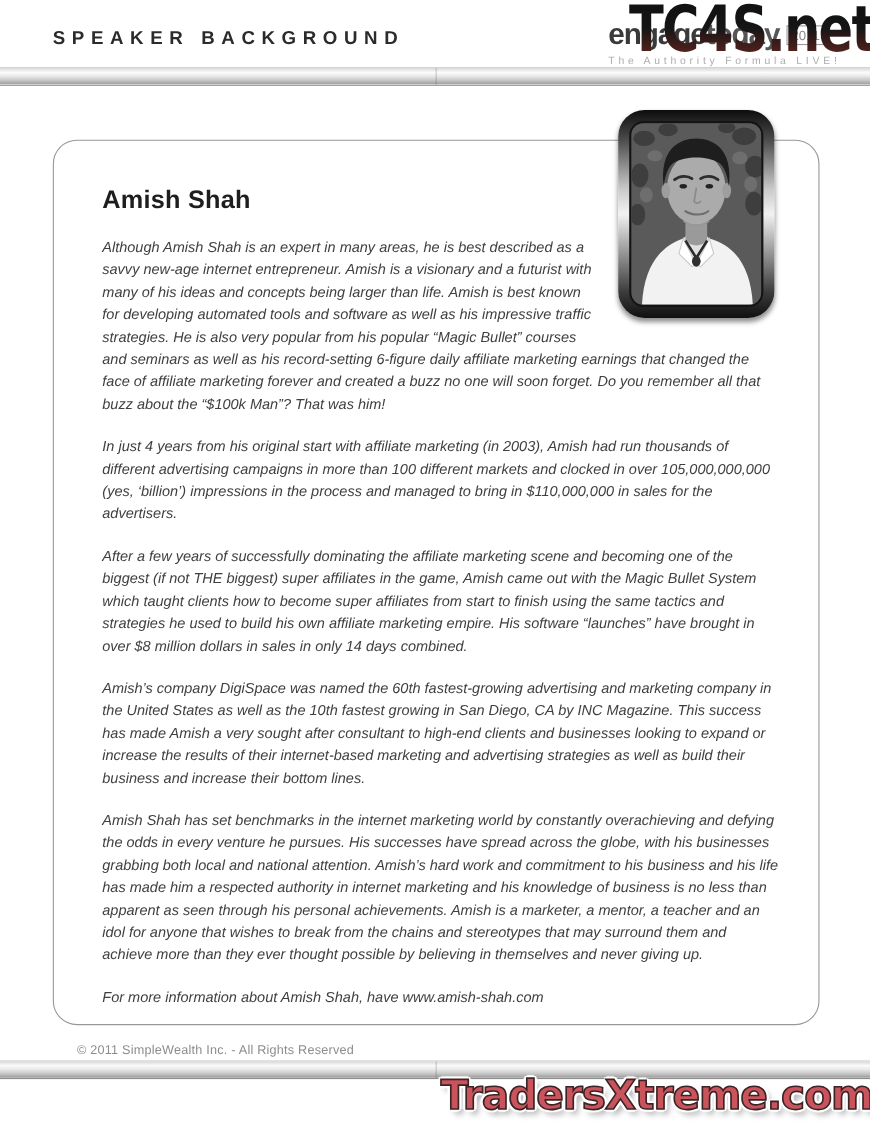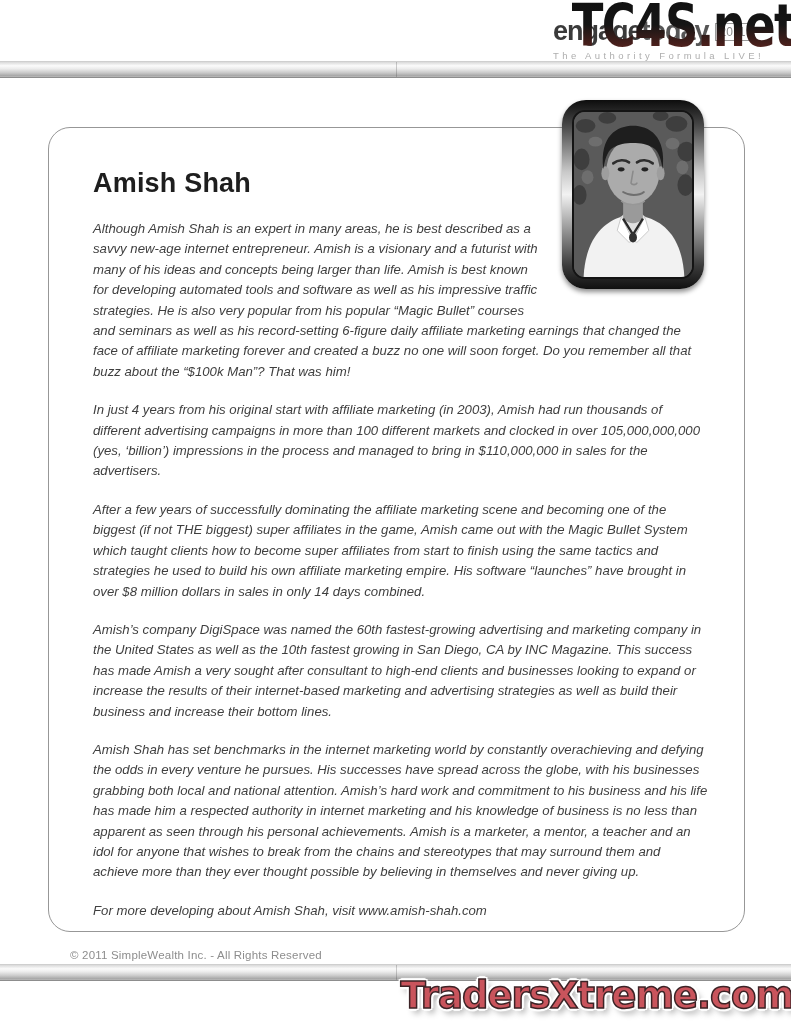--- a/index.html
+++ b/index.html
@@ -86,21 +86,21 @@
   .card{
     position:absolute;left:48px;top:127px;width:697px;height:805px;
     box-sizing:border-box;
     border:1px solid #979797;border-radius:22px;
     padding:34px 36px 0 44px;
     background:#ffffff;overflow:hidden;
   }
   .photo-spacer{float:right;width:170px;height:142px;}
   .card h2{
     margin:6px 0 20px 0;
-    font-size:27px;font-weight:bold;color:#1e1e1e;letter-spacing:0.2px;
+    font-size:23px;font-weight:bold;color:#1e1e1e;letter-spacing:0.2px;
   }
   .card p{
     margin:0 0 18px 0;
     font-size:13.2px;line-height:20.4px;color:#3f3f3f;font-style:italic;
   }
   .more-info{margin-top:22px;}
 
   
   .photo-frame{
     position:absolute;left:562px;top:100px;width:142px;height:189px;
@@ -119,20 +119,21 @@
   .footer-copy{
     position:absolute;left:70px;top:949px;
     font-size:11.5px;color:#8d8d8d;letter-spacing:0.2px;
   }
 </style>
 </head>
 <body>
 
 <div class="page">
 
+  <div class="hdr-title">SPEAKER BACKGROUND</div>
 
   <div class="logo">
     <div class="logo-row">
       <span class="logo-main">engage</span>
         <span class="logo-main2">today</span>
       <span class="logo-year">2011</span>
     </div>
     <div class="logo-tagline">The Authority Formula LIVE!</div>
   </div>
 
@@ -143,21 +144,21 @@
   </div>
 
   <div class="card">
     <div class="photo-spacer"></div>
     <h2>Amish Shah</h2>
     <p>Although Amish Shah is an expert in many areas, he is best described as a savvy new-age internet entrepreneur. Amish is a visionary and a futurist with many of his ideas and concepts being larger than life. Amish is best known for developing automated tools and software as well as his impressive traffic strategies. He is also very popular from his popular “Magic Bullet” courses and seminars as well as his record-setting 6-figure daily affiliate marketing earnings that changed the face of affiliate marketing forever and created a buzz no one will soon forget. Do you remember all that buzz about the “$100k Man”? That was him!</p>
     <p>In just 4 years from his original start with affiliate marketing (in 2003), Amish had run thousands of different advertising campaigns in more than 100 different markets and clocked in over 105,000,000,000 (yes, ‘billion’) impressions in the process and managed to bring in $110,000,000 in sales for the advertisers.</p>
     <p>After a few years of successfully dominating the affiliate marketing scene and becoming one of the biggest (if not THE biggest) super affiliates in the game, Amish came out with the Magic Bullet System which taught clients how to become super affiliates from start to finish using the same tactics and strategies he used to build his own affiliate marketing empire. His software “launches” have brought in over $8 million dollars in sales in only 14 days combined.</p>
     <p>Amish’s company DigiSpace was named the 60th fastest-growing advertising and marketing company in the United States as well as the 10th fastest growing in San Diego, CA by INC Magazine. This success has made Amish a very sought after consultant to high-end clients and businesses looking to expand or increase the results of their internet-based marketing and advertising strategies as well as build their business and increase their bottom lines.</p>
     <p>Amish Shah has set benchmarks in the internet marketing world by constantly overachieving and defying the odds in every venture he pursues. His successes have spread across the globe, with his businesses grabbing both local and national attention. Amish’s hard work and commitment to his business and his life has made him a respected authority in internet marketing and his knowledge of business is no less than apparent as seen through his personal achievements. Amish is a marketer, a mentor, a teacher and an idol for anyone that wishes to break from the chains and stereotypes that may surround them and achieve more than they ever thought possible by believing in themselves and never giving up.</p>
-    <p class="more-info">For more developing about Amish Shah, visit www.amish-shah.com</p>
+    <p class="more-info">For more information about Amish Shah, have www.amish-shah.com</p>
   </div>
 
   <div class="photo-frame">
     <div class="photo-inner">
       <svg viewBox="0 0 120 167" preserveAspectRatio="xMidYMid slice">
 
         <rect x="0" y="0" width="120" height="167" fill="#5a5a5a"></rect>
         <g fill="#3e3e3e">
           <ellipse cx="12" cy="14" rx="10" ry="7"></ellipse>
             <ellipse cx="34" cy="6" rx="9" ry="6"></ellipse>

